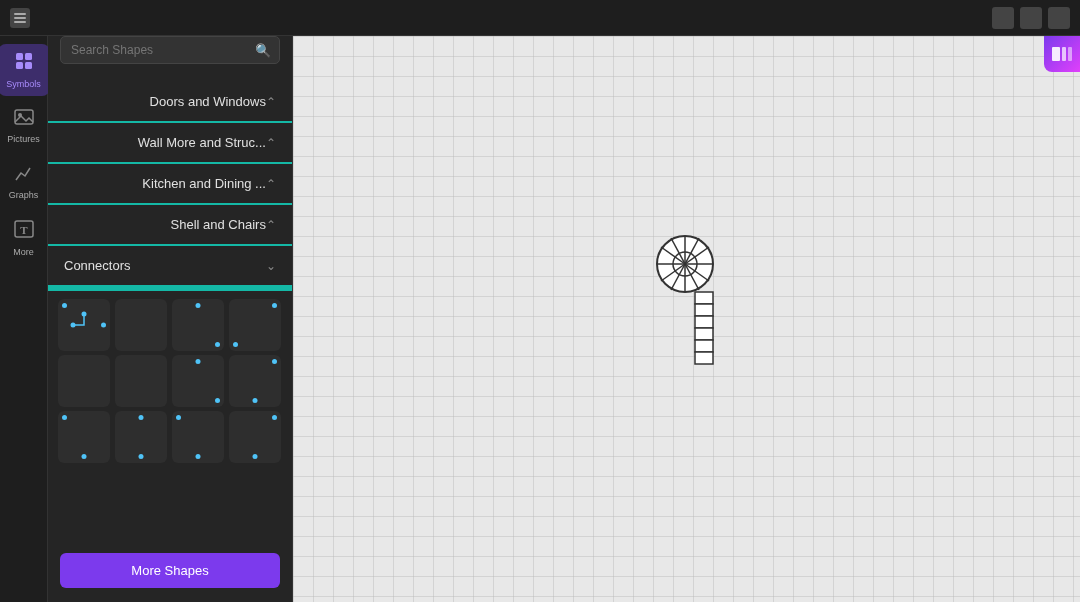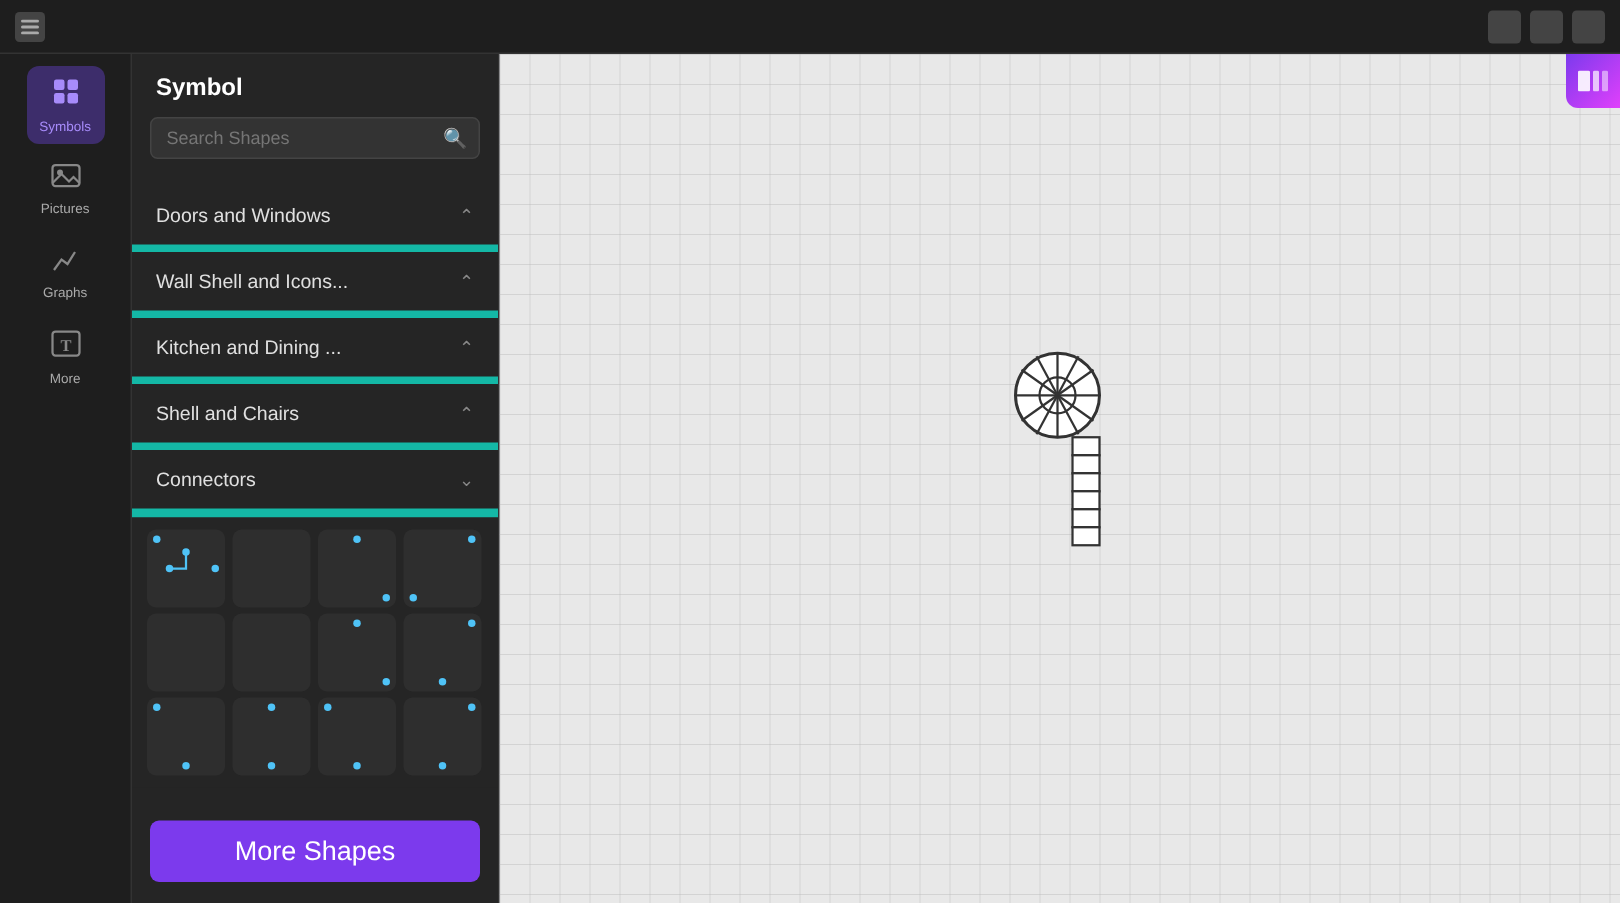--- a/index.html
+++ b/index.html
@@ -51,21 +51,21 @@
 
     
     .main-content {
       display: flex;
       flex: 1;
       overflow: hidden;
     }
 
     
     .far-left-nav {
-      width: 88px;
+      width: 48px;
       background: #1e1e1e;
       display: flex;
       flex-direction: column;
       align-items: center;
       padding-top: 8px;
       gap: 4px;
       border-right: 1px solid #333;
       flex-shrink: 0;
     }
     .nav-item {
@@ -137,24 +137,24 @@
       flex: 1;
       overflow-y: auto;
       overflow-x: hidden;
     }
     .categories::-webkit-scrollbar { width: 4px; }
     .categories::-webkit-scrollbar-thumb { background: #444; border-radius: 2px; }
 
     .category-header {
       display: flex;
       align-items: center;
-      justify-content: space-between;
+      justify-content: flex-end;
       padding: 12px 16px;
       cursor: pointer;
-      border-bottom: 5px solid #14b8a6;
+      border-bottom: 2px solid #14b8a6;
     }
     .category-name {
       color: #e0e0e0;
       font-size: 13px;
       font-weight: 500;
     }
     .chevron {
       color: #888;
       font-size: 12px;
     }
@@ -205,21 +205,21 @@
 
     
     .more-shapes-btn {
       margin: 10px 12px 14px 12px;
       background: #7c3aed;
       color: #fff;
       border: none;
       border-radius: 6px;
       padding: 10px 0;
       width: calc(100% - 24px);
-      font-size: 18px;
+      font-size: 13px;
       font-weight: 500;
       cursor: pointer;
       flex-shrink: 0;
     }
 
     
     .canvas-area {
       flex: 1;
       background: #e8e8e8;
       position: relative;
@@ -320,36 +320,35 @@
         <svg width="20" height="20" viewBox="0 0 20 20">
             <rect x="1" y="2" width="18" height="16" rx="2" fill="none" stroke="#888" stroke-width="1.5"></rect>
             <text x="10" y="15" text-anchor="middle" font-size="11" fill="#888" font-family="serif" font-weight="bold">T</text>
           </svg>
       </div>
       <span class="nav-label">More</span>
     </div>
   </div>
 
   <div class="symbol-panel">
-    <div class="panel-title">Symbol</div>
 
     <div class="search-bar">
       <input class="search-input" type="text" placeholder="Search Shapes" style="">
       <span class="search-icon">🔍</span>
     </div>
 
     <div class="categories">
 
       <div class="category-header">
         <span class="category-name">Doors and Windows</span>
         <span class="chevron">⌃</span>
       </div>
 
       <div class="category-header">
-        <span class="category-name">Wall Shell and Icons...</span>
+        <span class="category-name">Wall More and Struc...</span>
         <span class="chevron">⌃</span>
       </div>
 
       <div class="category-header">
         <span class="category-name">Kitchen and Dining ...</span>
         <span class="chevron">⌃</span>
       </div>
 
       <div class="category-header">
         <span class="category-name">Shell and Chairs</span>

